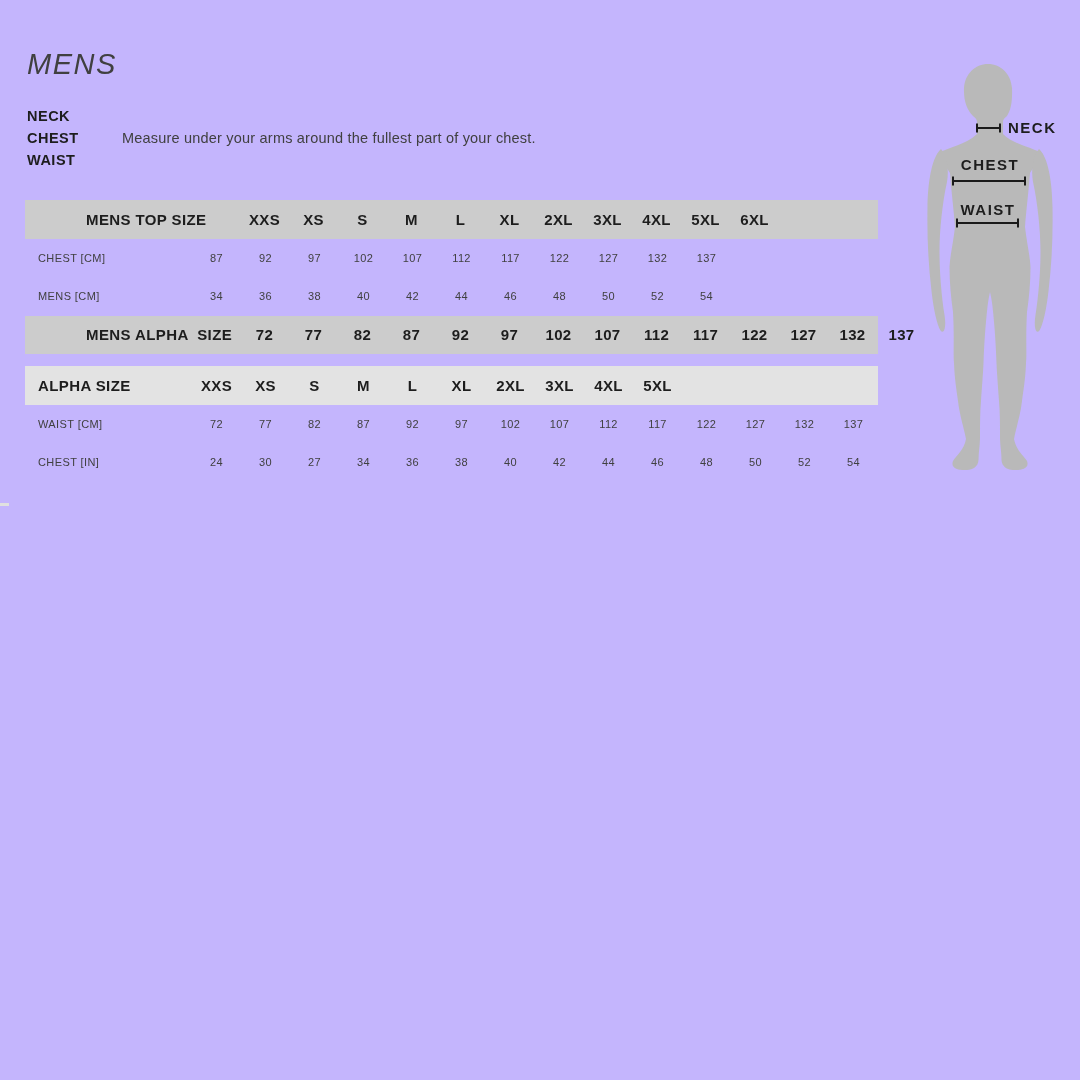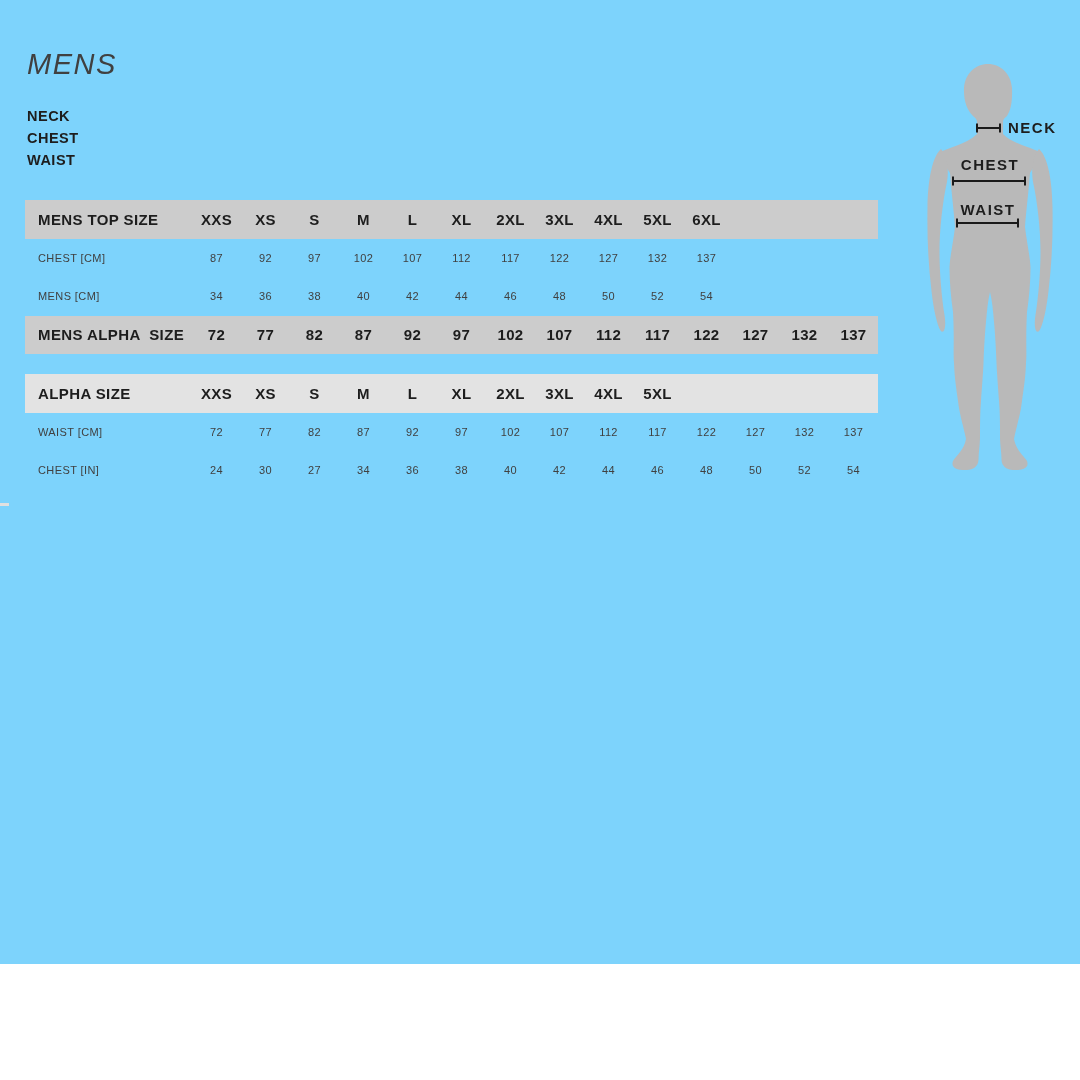--- a/index.html
+++ b/index.html
@@ -1,17 +1,17 @@
 <!DOCTYPE html>
 <html style="--band-dark: #cccccc; --band-light: #e3e3e3; --text-strong: #1d1d1d; --text-regular: #404040; --figure-gray: #b9b9b9; --marker: #1a1a1a;"><head>
 <meta charset="utf-8">
 <style>
   html,body{margin:0;padding:0;background:#fff;}
   .canvas{
-    position:relative;width:1080px;height:964px;background:#7dd3fc;overflow:hidden;
+    position:relative;width:1080px;height:1080px;background:#c4b5fd;overflow:hidden;
     font-family:"Liberation Sans",sans-serif;
     -webkit-font-smoothing:antialiased;
   }
   .page-title{
     position:absolute;left:27px;top:48px;
     font-size:29px;font-style:italic;font-weight:400;
     color:var(--text-regular);letter-spacing:1.5px;
   }
   .guide{position:absolute;left:27px;top:105px;font-size:14.5px;line-height:22px;}
   .guide-row{display:flex;}
@@ -20,22 +20,22 @@
   }
   .guide-desc{color:var(--text-regular);letter-spacing:.2px;}
 
   .size-table{position:absolute;left:25px;top:200px;width:853px;}
   .trow{
     display:grid;grid-template-columns:167px repeat(14,49px);
     height:38.5px;align-items:center;
     font-size:11px;color:var(--text-regular);
   }
   .trow.bold{font-weight:700;color:var(--text-strong);font-size:15px;}
-  .trow.band-dark{background:var(--band-dark);}
-  .trow.band-light{background:var(--band-light);margin-top:20px;}
+  .trow.band-dark{background:var(--band-dark);padding-left:48px;}
+  .trow.band-light{background:var(--band-light);margin-top:12px;}
   .tlabel{padding-left:13px;letter-spacing:.4px;white-space:pre;}
   .tcell{text-align:center;letter-spacing:.3px;}
 
   .figure-wrap{position:absolute;left:920px;top:60px;width:140px;height:420px;}
   .figure-wrap svg{overflow:visible;display:block;}
   .body-fill{fill:var(--figure-gray);}
   .measure-line{stroke:var(--marker);stroke-width:2;fill:none;}
   .fig-label{
     font-family:"Liberation Sans",sans-serif;font-weight:700;font-size:15px;
     fill:var(--text-strong);letter-spacing:1.5px;
@@ -48,20 +48,21 @@
 <div class="canvas">
 
   <div class="page-title">MENS</div>
 
   <div class="guide">
     <div class="guide-row">
       <div class="guide-label">NECK</div>
     </div>
     <div class="guide-row">
       <div class="guide-label">CHEST</div>
+      <div class="guide-desc">Measure under your arms around the fullest part of your chest.</div>
     </div>
     <div class="guide-row">
       <div class="guide-label">WAIST</div>
     </div>
   </div>
 
   <div class="size-table">
       <div class="trow band-dark bold">
         <div class="tlabel">MENS TOP SIZE</div>
         <div class="tcell">XXS</div>

